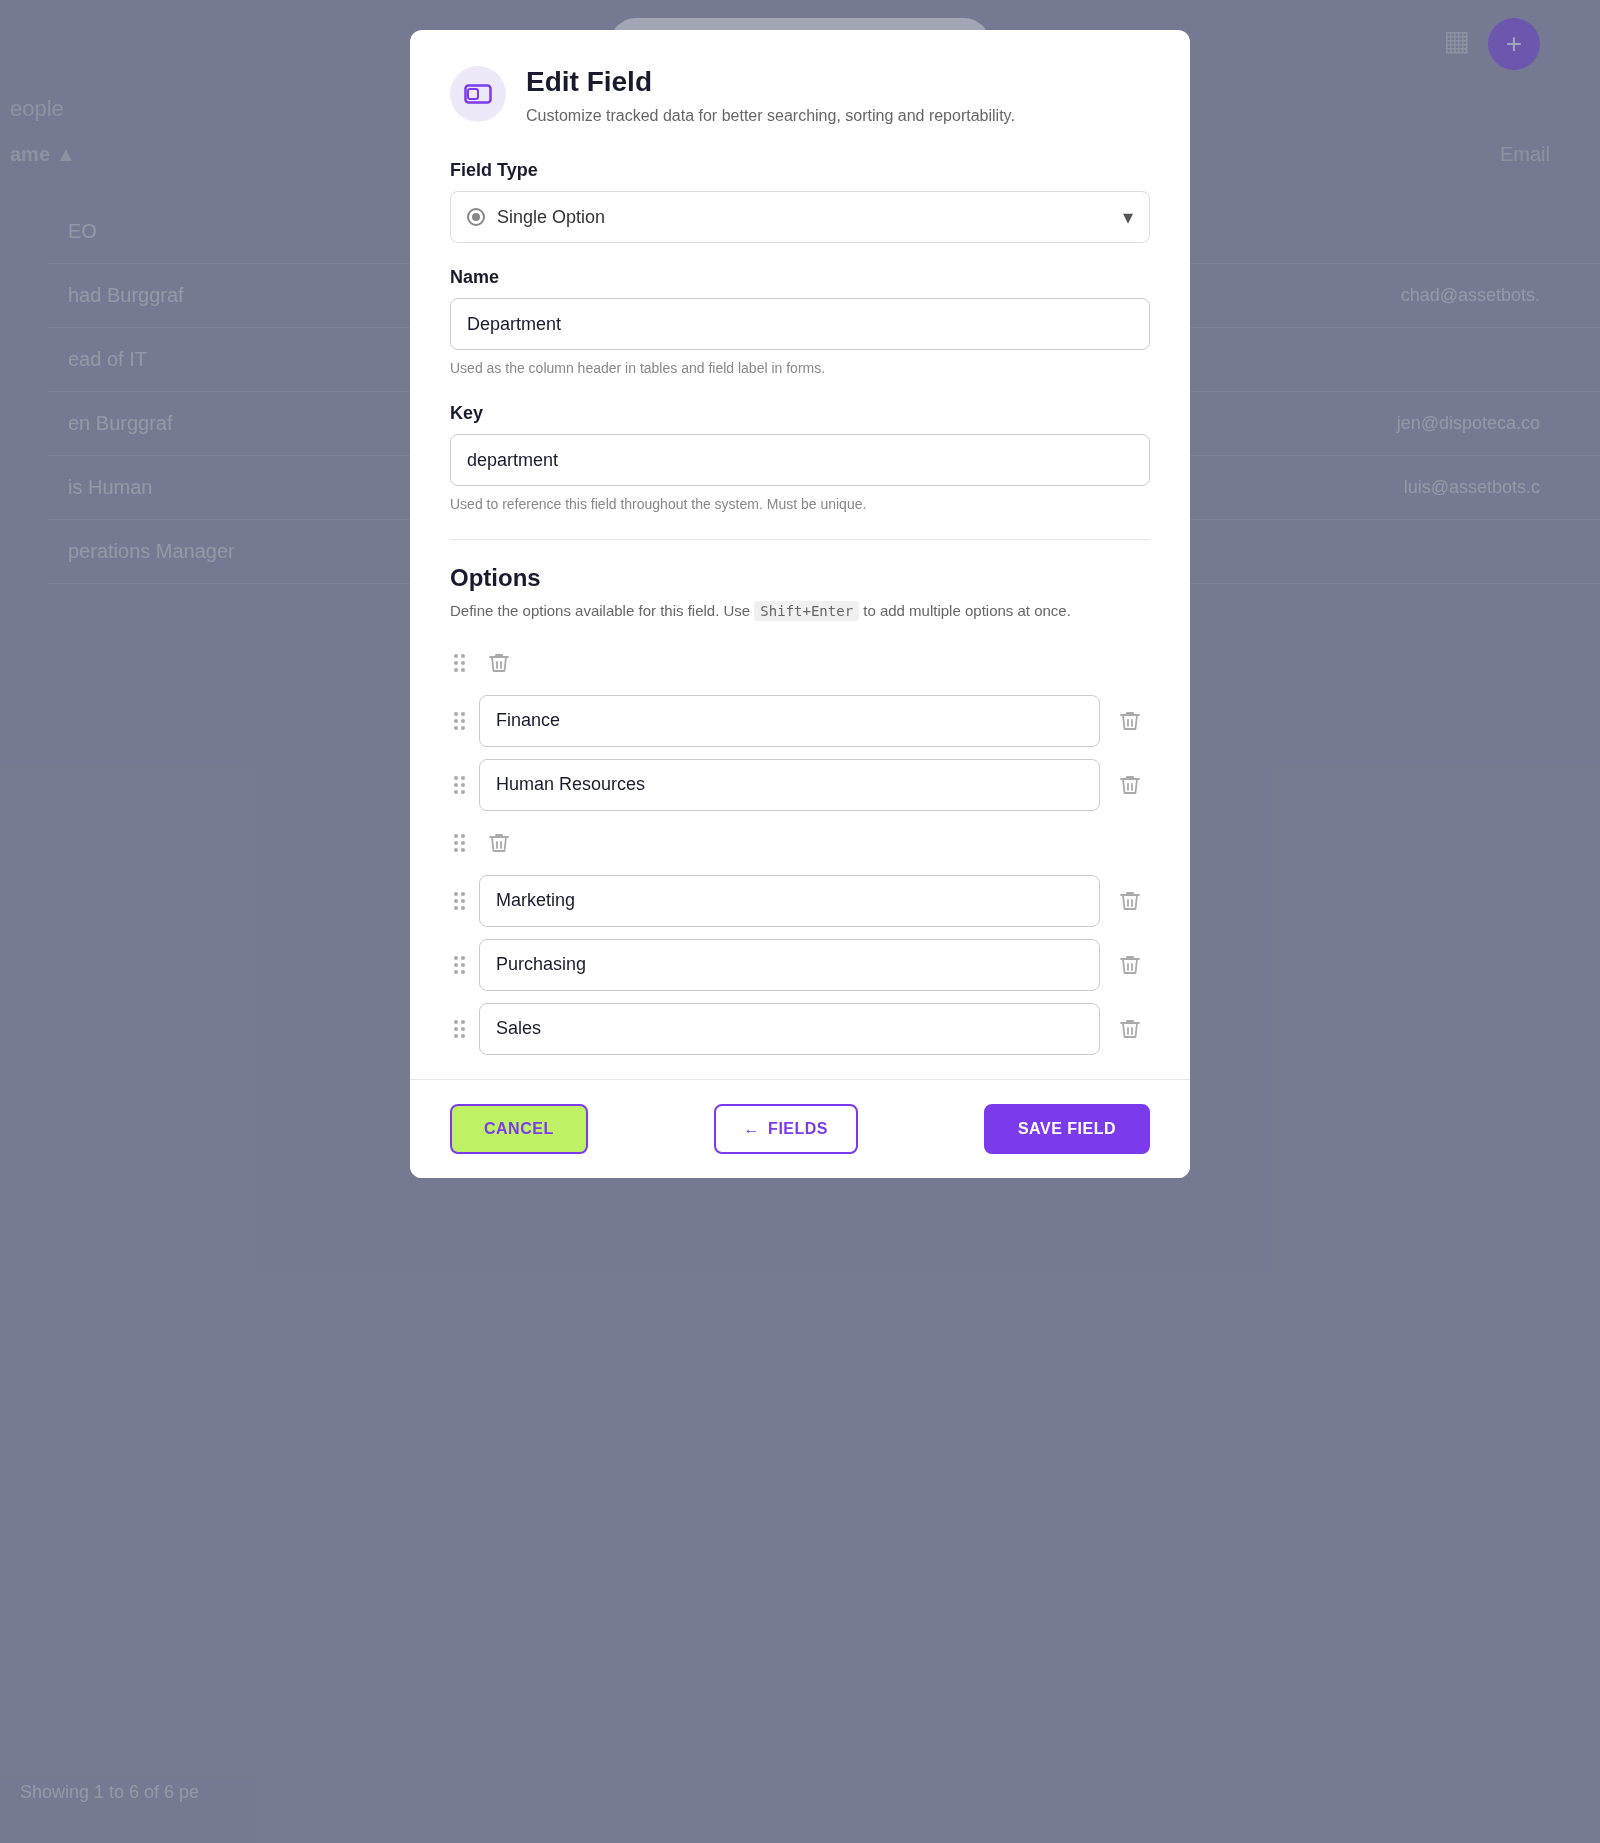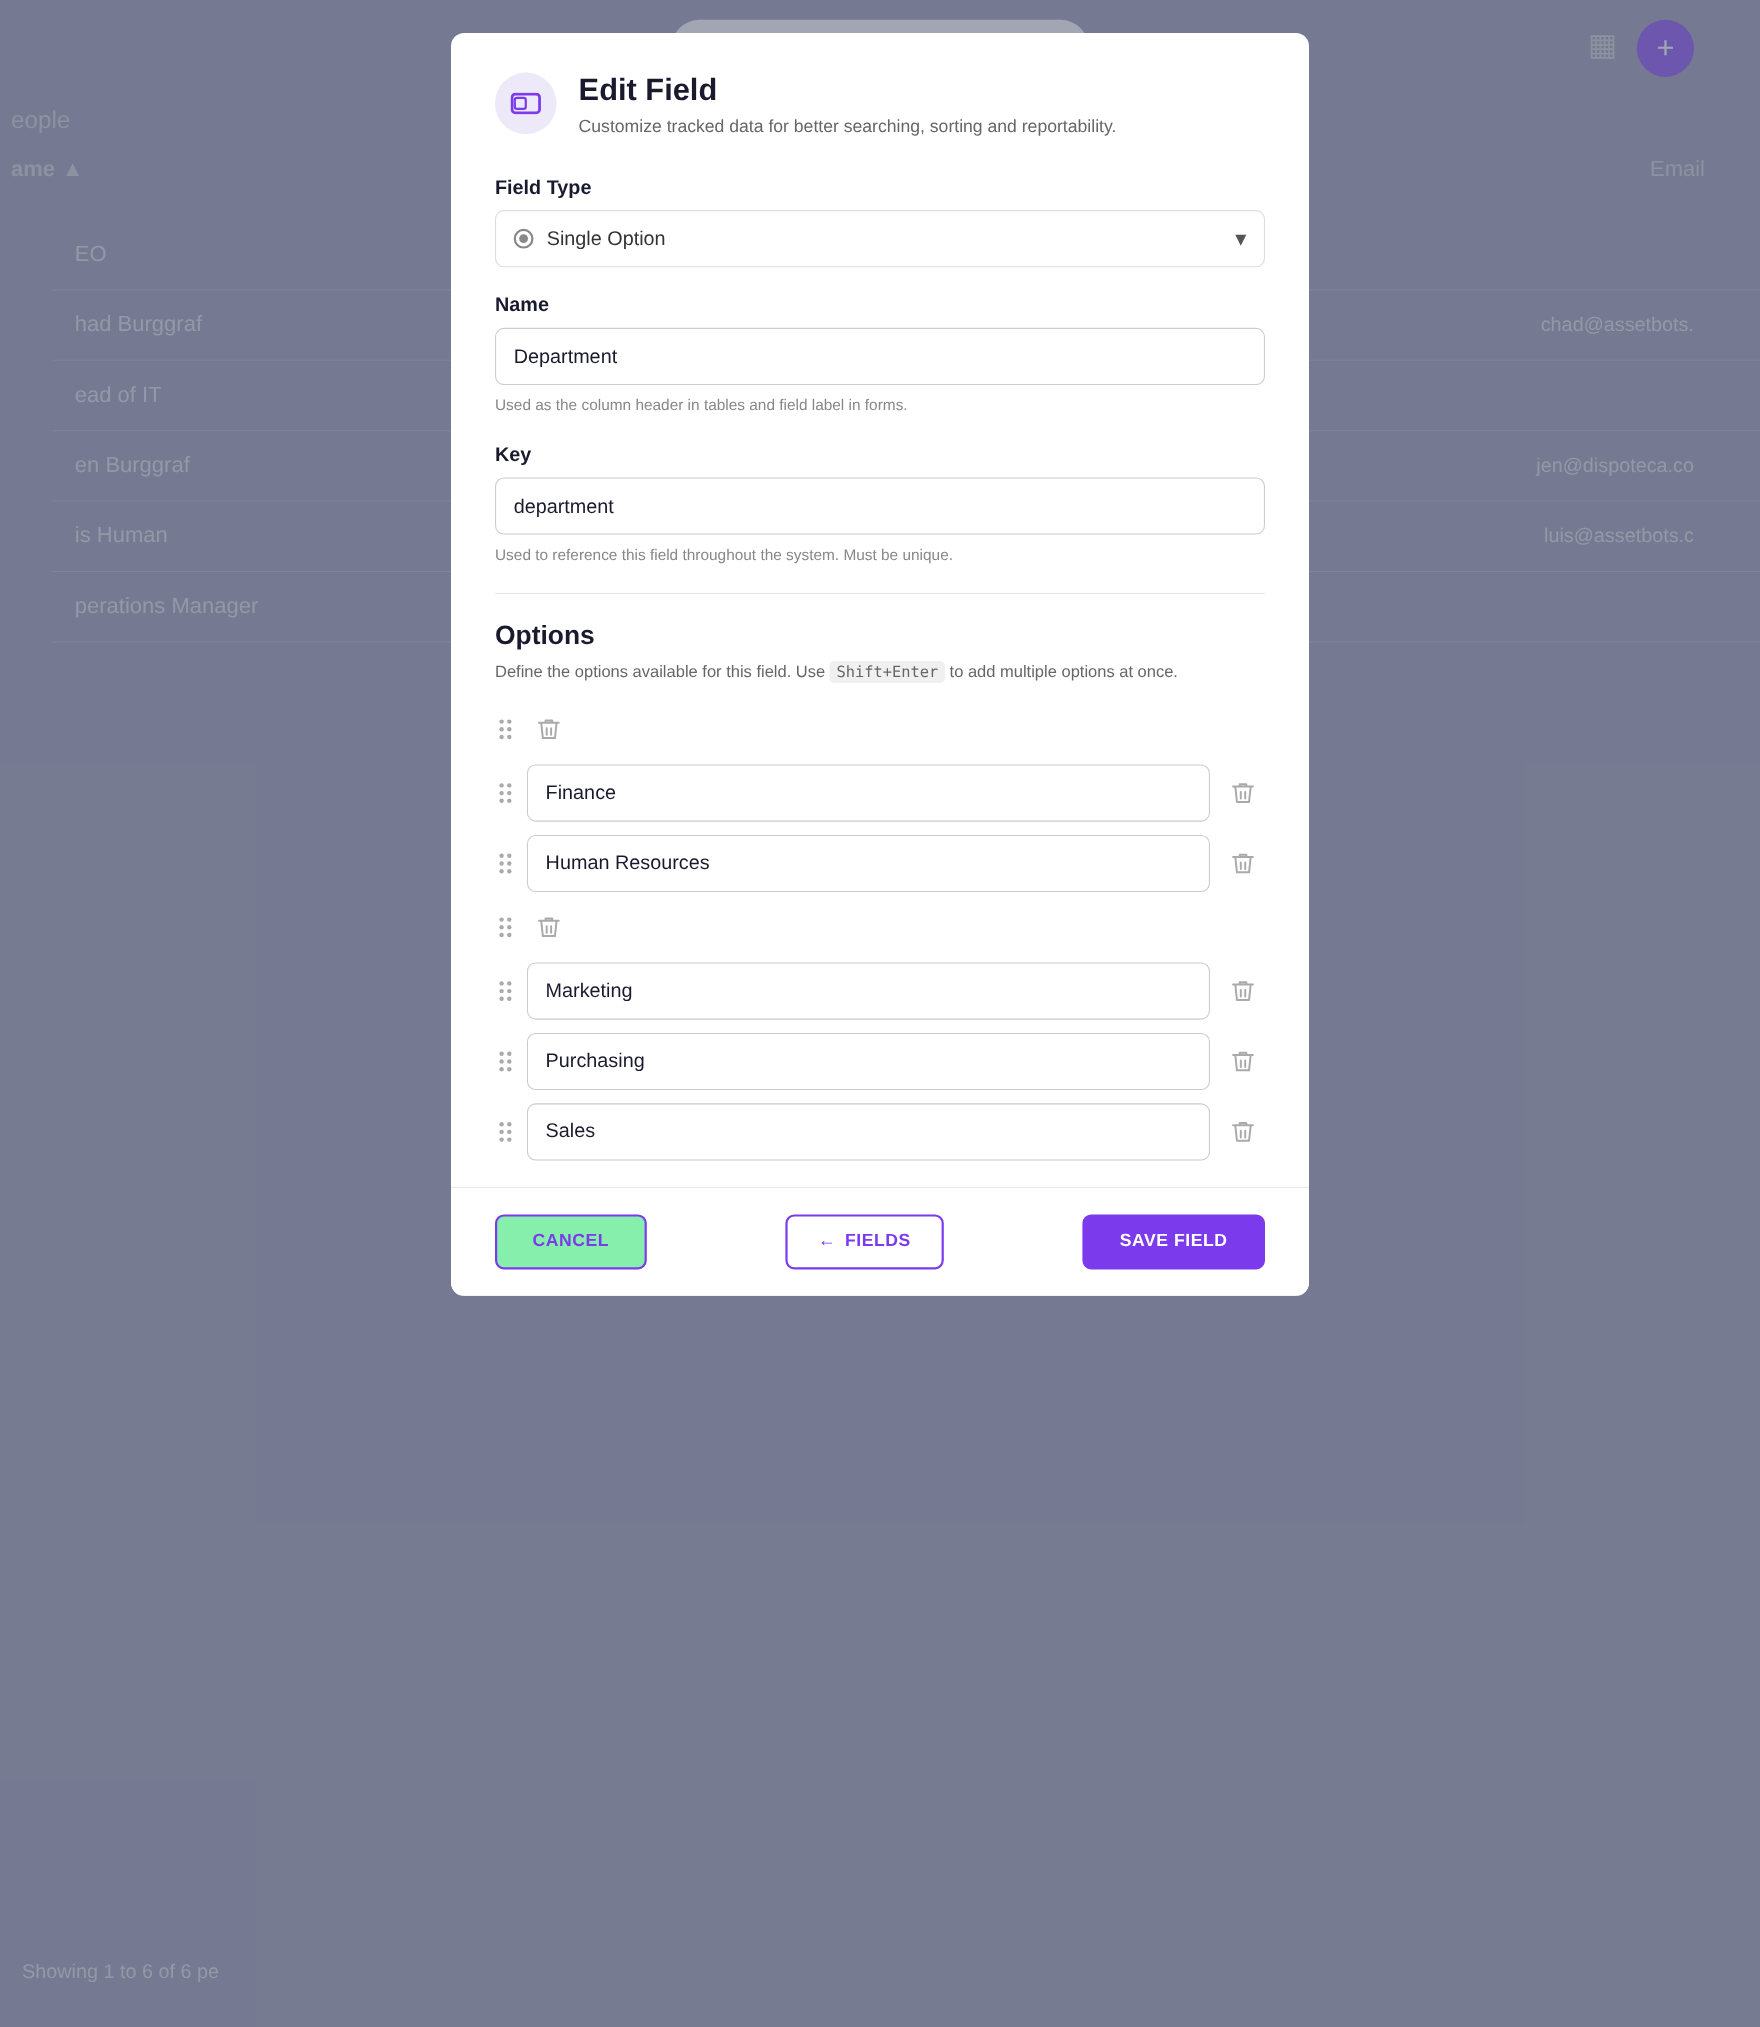--- a/index.html
+++ b/index.html
@@ -308,21 +308,21 @@
       padding: 24px 40px;
       border-top: 1px solid #e5e7eb;
       background: white;
       flex-shrink: 0;
     }
 
     .btn-cancel {
       padding: 14px 32px;
       border: 2px solid #7c3aed;
       border-radius: 8px;
-      background: #86efac;
+      background: #bef264;
       color: #7c3aed;
       font-size: 16px;
       font-weight: 700;
       letter-spacing: 0.5px;
       cursor: pointer;
       text-transform: uppercase;
     }
 
     .btn-fields {
       padding: 14px 28px;

